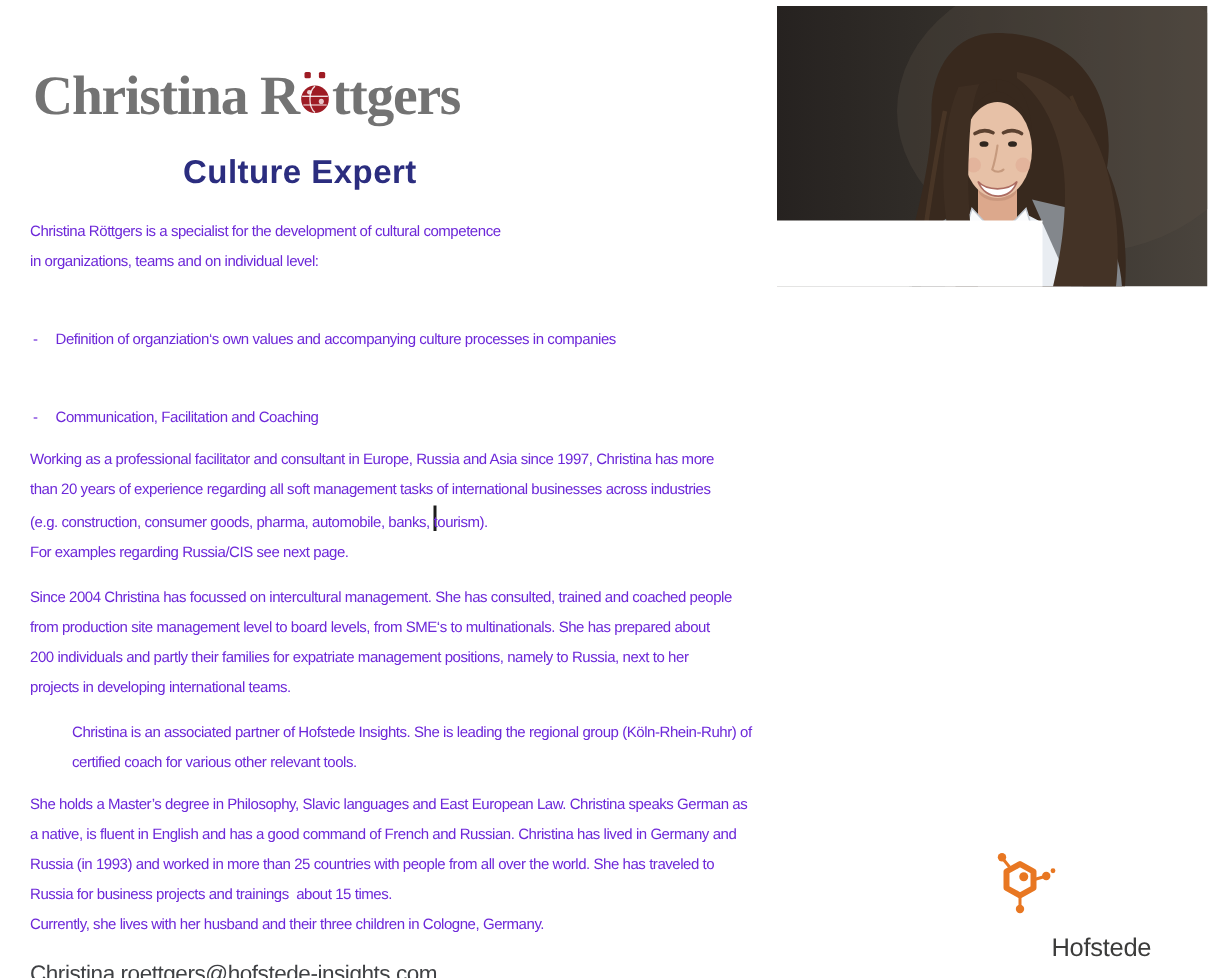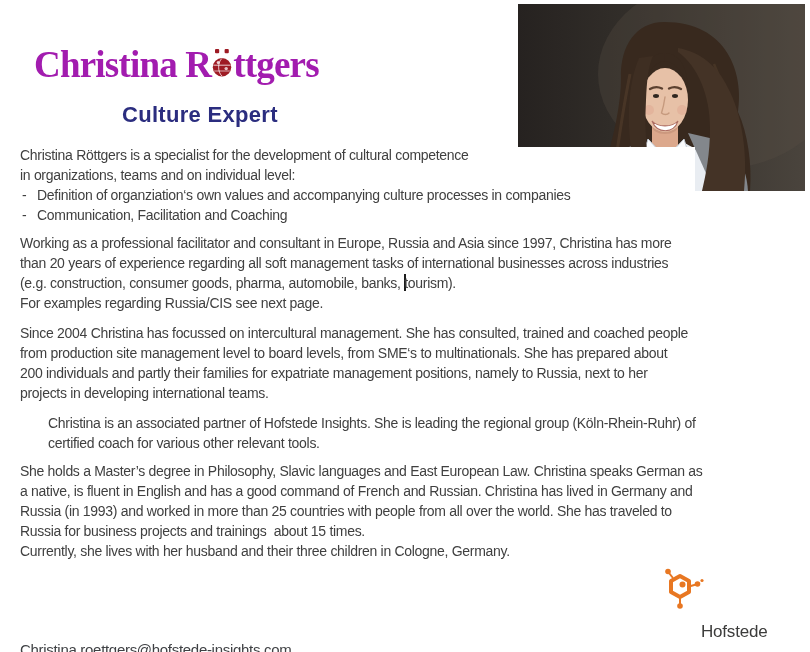--- a/index.html
+++ b/index.html
@@ -2,44 +2,44 @@
 <html><head>
 <meta charset="utf-8">
 <style>
   html,body{margin:0;padding:0;}
   body{
     width:810px;height:652px;background:#ffffff;position:relative;overflow:hidden;
     font-family:"Liberation Sans",sans-serif;
   }
   
   .title{
-    position:absolute;left:34px;top:46px;margin:0;
+    position:absolute;left:22px;top:46px;margin:0;
     font-family:"Liberation Serif",serif;font-weight:bold;
-    font-size:37px;line-height:1;letter-spacing:-0.8px;color:#a21caf;white-space:pre;
+    font-size:37px;line-height:1;letter-spacing:-0.8px;color:#737373;white-space:pre;
   }
   .globe-o{display:inline-block;width:20px;height:29px;vertical-align:baseline;margin:0 1px;}
   .subtitle{
     position:absolute;left:122px;top:102px;
     font-size:22px;font-weight:bold;letter-spacing:0.3px;color:#2b2d7f;white-space:pre;
   }
   
   .photo{position:absolute;left:518px;top:4px;width:287px;height:187px;}
   .photo svg{display:block;}
   .photo-patch{position:absolute;left:518px;top:147px;width:177px;height:44px;background:#ffffff;}
   
   .bio{
     position:absolute;left:20px;top:145px;width:780px;
-    font-size:14px;line-height:20px;letter-spacing:-0.3px;color:#404040;
+    font-size:10px;line-height:20px;letter-spacing:-0.3px;color:#6d28d9;
   }
   .para{margin:0 0 10px 0;}
   .para-intro{margin-bottom:8px;}
   .para-gap8{margin-bottom:8px;margin-left:28px;}
   .para-last{margin-bottom:6px;}
   .line{white-space:pre;}
-  .bullet-row{white-space:pre;}
+  .bullet-row{white-space:pre;margin-top:32px;}
   .bullet-row .dash{display:inline-block;width:15px;padding-left:2px;}
   .text-cursor{
     display:inline-block;width:1.5px;height:17px;background:#1c1c1c;
     vertical-align:-3px;margin-right:-1.5px;
   }
   
   .contact{
     position:absolute;left:20px;top:600px;
     font-size:15px;line-height:20px;letter-spacing:-0.3px;color:#3f4144;white-space:pre;
   }

